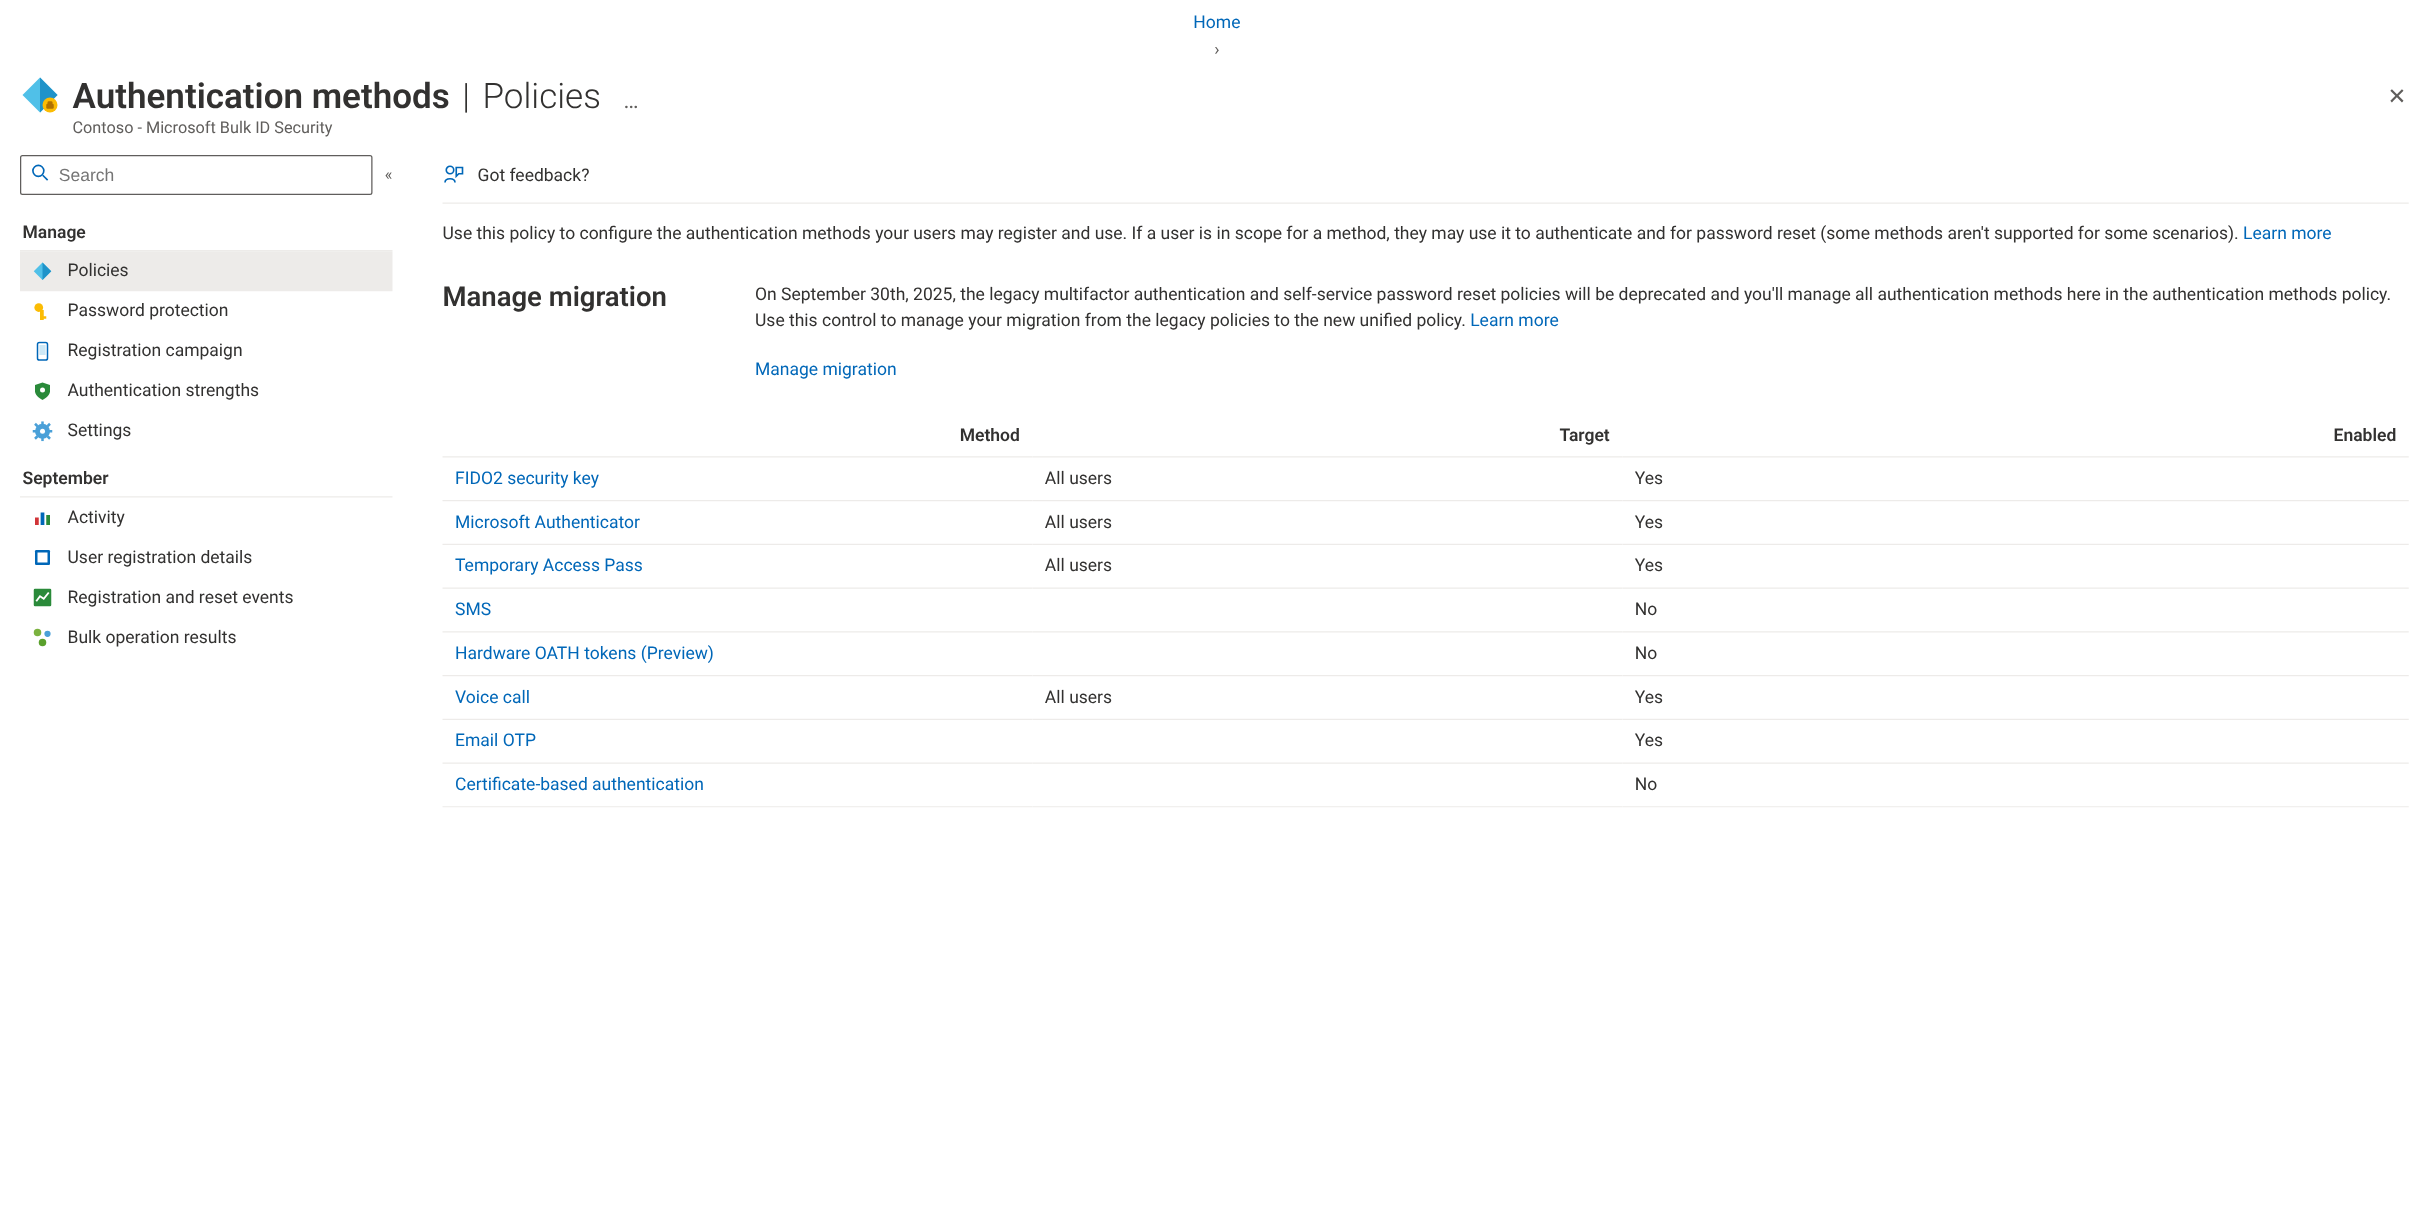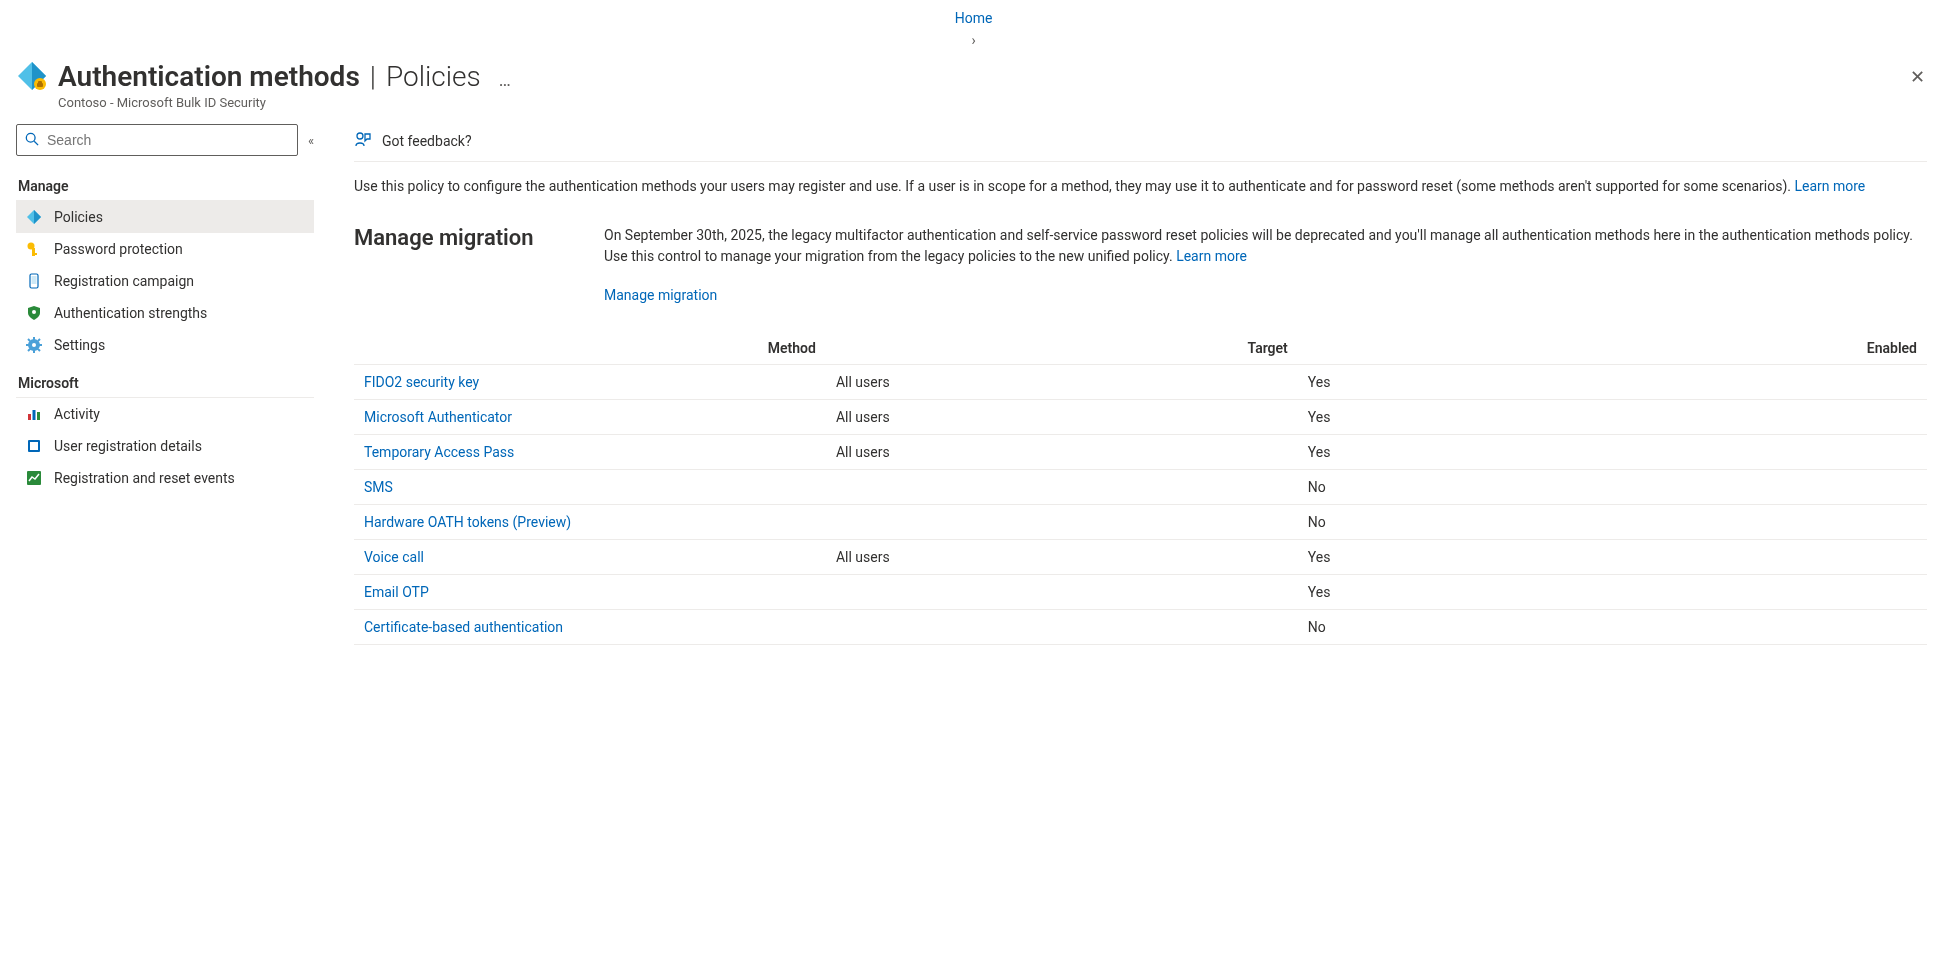--- a/index.html
+++ b/index.html
@@ -186,21 +186,21 @@
               <line x1="13" y1="8" x2="16" y2="8"></line>
               <line x1="2" y1="2" x2="4" y2="4"></line>
               <line x1="12" y1="12" x2="14" y2="14"></line>
               <line x1="2" y1="14" x2="4" y2="12"></line>
               <line x1="12" y1="4" x2="14" y2="2"></line>
             </g>
           </svg>
         <span>Settings</span>
       </div>
 
-      <div class="section-head">Microsoft</div>
+      <div class="section-head">September</div>
 
       <div class="nav-item">
         <svg class="nav-icon" viewBox="0 0 16 16">
             <rect x="2" y="8" width="3" height="6" fill="#d13438"></rect>
             <rect x="6.5" y="4" width="3" height="10" fill="#0067b8"></rect>
             <rect x="11" y="6" width="3" height="8" fill="#2a8a3a"></rect>
           </svg>
         <span>Activity</span>
       </div>
       <div class="nav-item">
@@ -209,20 +209,28 @@
             <rect x="4" y="4" width="8" height="8" fill="#fff"></rect>
           </svg>
         <span>User registration details</span>
       </div>
       <div class="nav-item">
         <svg class="nav-icon" viewBox="0 0 16 16">
             <rect x="1" y="1" width="14" height="14" rx="1" fill="#2a8a3a"></rect>
             <polyline points="3,11 6,7 9,9 13,4" fill="none" stroke="#fff" stroke-width="1.5"></polyline>
           </svg>
         <span>Registration and reset events</span>
+      </div>
+      <div class="nav-item">
+        <svg class="nav-icon" viewBox="0 0 16 16">
+            <circle cx="4" cy="4" r="3" fill="#7bb23f"></circle>
+            <circle cx="12" cy="5" r="2.5" fill="#4aa0d8"></circle>
+            <circle cx="8" cy="12" r="3" fill="#5aa02c"></circle>
+          </svg>
+        <span>Bulk operation results</span>
       </div>
     </div>
 
     <div class="main">
       <div class="feedback-bar">
         <span class="fb-icon">
           <svg width="18" height="18" viewBox="0 0 18 18">
               <circle cx="6" cy="6" r="3" fill="none" stroke="#0067b8" stroke-width="1.3"></circle>
               <path d="M2 16 C2 12 10 12 10 16" fill="none" stroke="#0067b8" stroke-width="1.3"></path>
               <path d="M11 4 L16 4 L16 9 L13 9 L11 11 L11 4 Z" fill="none" stroke="#0067b8" stroke-width="1.3"></path>

